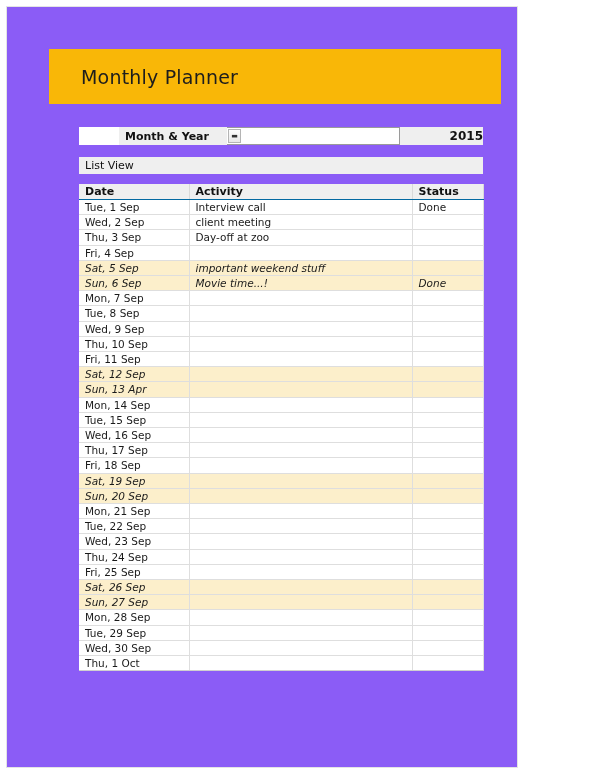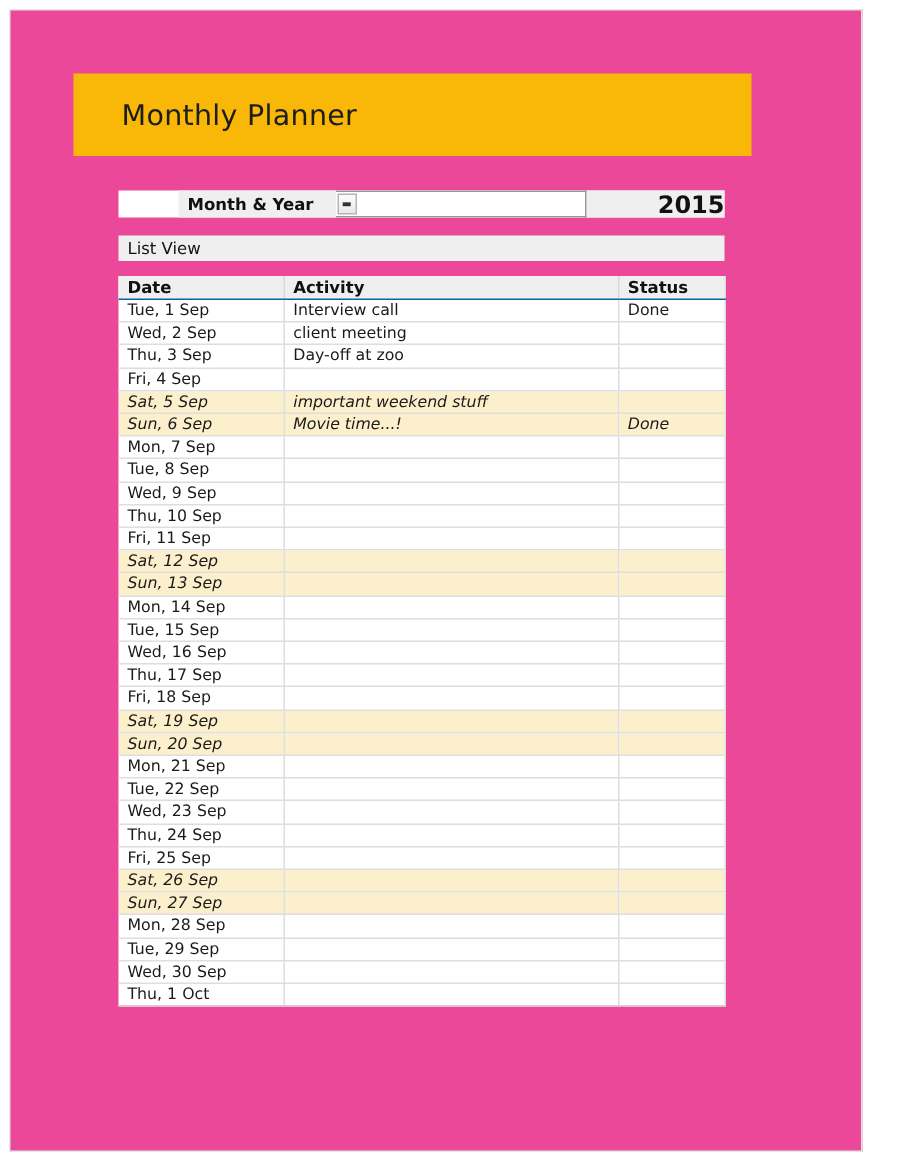--- a/index.html
+++ b/index.html
@@ -14,24 +14,24 @@
     color: #1a1a1a;
     position: relative;
     overflow: hidden;
   }
 
   
   #page {
     position: absolute;
     left: 6px;
     top: 6px;
-    width: 569px;
+    width: 512px;
     height: 762px;
     border: 1px solid #e4e4e4;
-    background: #ec4899;
+    background: #8b5cf6;
     box-sizing: border-box;
   }
 
   
   #banner {
     position: absolute;
     left: 42px;
     top: 42px;
     width: 452px;
     height: 55px;
@@ -112,21 +112,21 @@
     width: 52px;
     background: #efefef;
     box-sizing: border-box;
   }
   .my-year {
     flex: 1;
     background: #efefef;
     display: flex;
     align-items: center;
     justify-content: center;
-    font-size: 16px;
+    font-size: 12px;
     font-weight: bold;
     color: #111;
     box-sizing: border-box;
   }
 
   
   #listview-bar {
     position: absolute;
     left: 72px;
     top: 150px;
@@ -279,21 +279,21 @@
           <td>Fri, 11 Sep</td>
           <td></td>
           <td></td>
         </tr>
         <tr class="weekend">
           <td>Sat, 12 Sep</td>
           <td></td>
           <td></td>
         </tr>
         <tr class="weekend">
-          <td>Sun, 13 Sep</td>
+          <td>Sun, 13 Apr</td>
           <td></td>
           <td></td>
         </tr>
         <tr>
           <td>Mon, 14 Sep</td>
           <td></td>
           <td></td>
         </tr>
         <tr>
           <td>Tue, 15 Sep</td>

